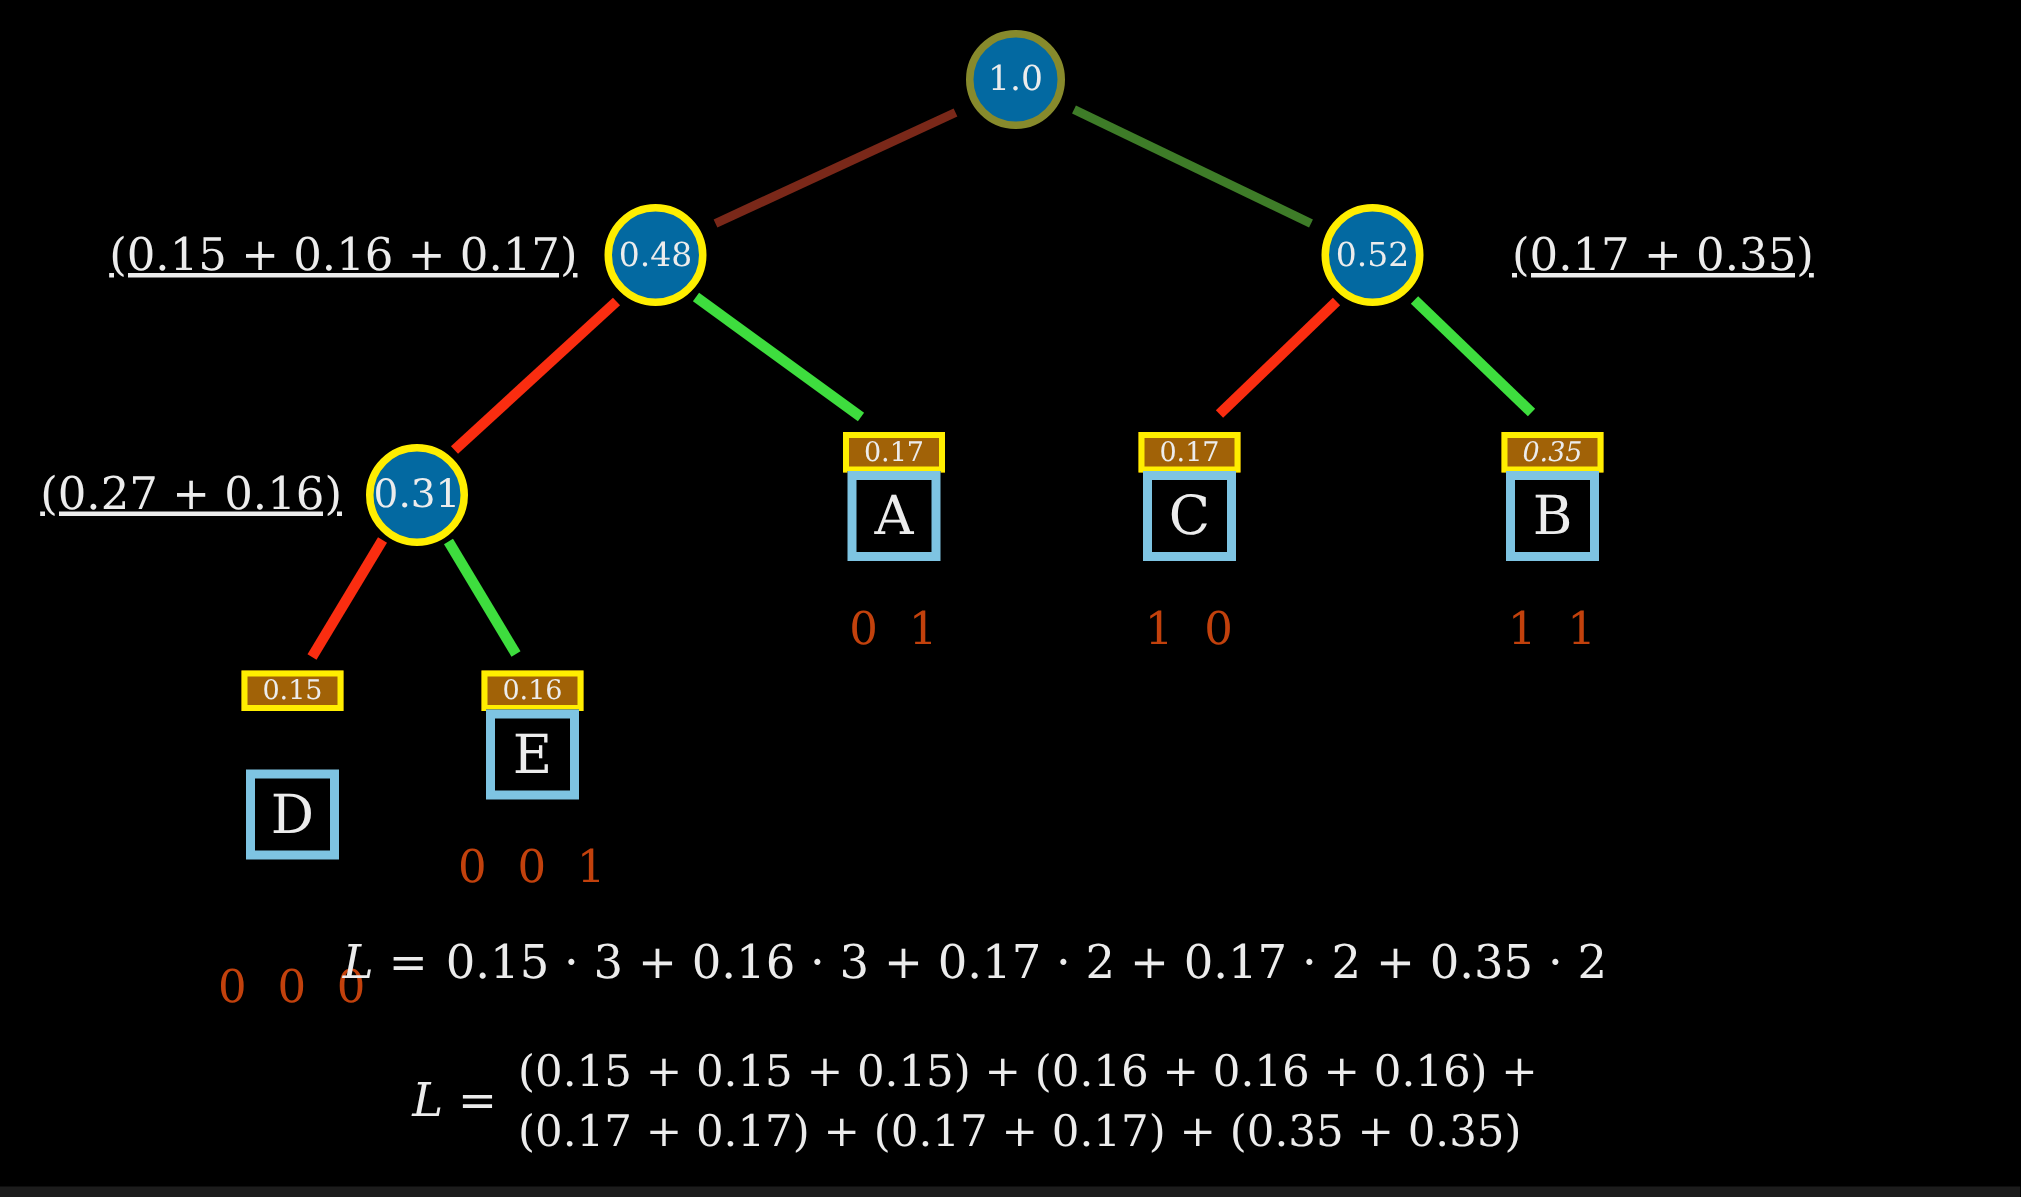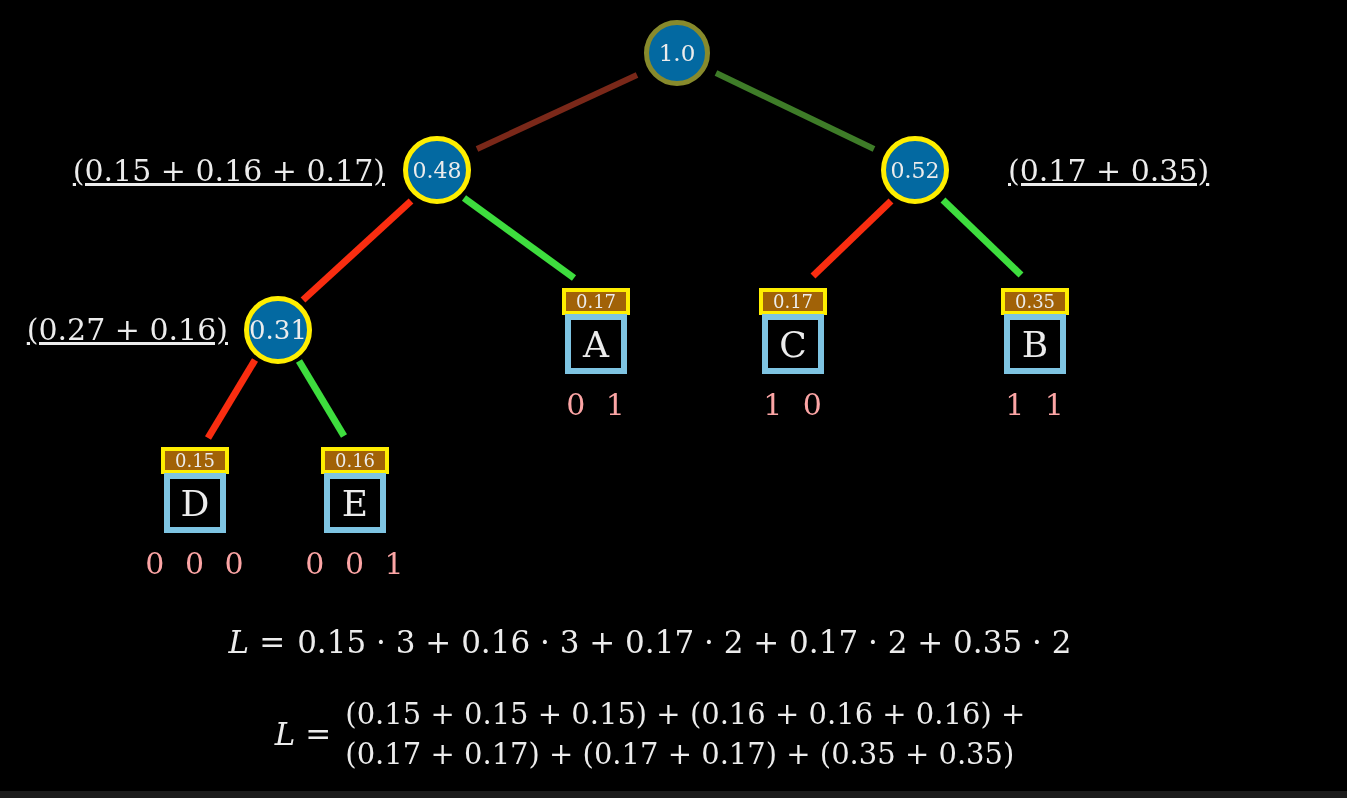--- a/index.html
+++ b/index.html
@@ -44,21 +44,21 @@
   .label-n052 { left: 968px; top: 152px; text-align: left; margin-left: 40px; }
   .label-n031 { left: 10px;  top: 311px; width: 218px; text-align: right; }
   .leaf {
     position: absolute;
     display: flex; flex-direction: column; align-items: center;
     width: 64px;
   }
   .leaf-A { left: 564px;  top: 288px; }
   .leaf-C { left: 761px;  top: 288px; }
   .leaf-B { left: 1003px; top: 288px; }
-  .leaf-D { left: 163px;  top: 447px; }
+  .leaf-D { left: 163px;  top: 447px; gap: 40px; }
   .leaf-E { left: 323px;  top: 447px; }
   .prob-box {
     box-sizing: border-box;
     width: 68px; height: 27px;
     border: 4px solid #ffee00;
     background: #a16207;
     display: flex; align-items: center; justify-content: center;
     font-size: 18px;
     color: #ececec;
   }
@@ -66,23 +66,23 @@
     box-sizing: border-box;
     width: 62px; height: 60px;
     margin-top: -1px;
     border: 6px solid #7ec4e2;
     background: #000;
     display: flex; align-items: center; justify-content: center;
     font-size: 36px;
     color: #ececec;
   }
   .code {
-    margin-top: 13px;
+    margin-top: 28px;
     font-size: 30px;
-    color: #fca5a5;
+    color: #c2410c;
     white-space: nowrap;
     word-spacing: 9px;
     letter-spacing: 1px;
   }
   .formula-1 {
     position: absolute;
     left: 150px; top: 624px; width: 1000px;
     display: flex; justify-content: center; align-items: baseline;
     font-size: 31px;
     white-space: nowrap;
@@ -178,21 +178,21 @@
     <div class="prob-box" style="border-color: rgb(255, 238, 0);">
       <span>0.17</span>
     </div>
     <div class="letter-box" style="border-color: rgb(126, 196, 226);">
       <span>C</span>
     </div>
     <div class="code">1 0</div>
   </div>
 
   <div class="leaf leaf-B">
-    <div class="prob-box" style="border-color: rgb(255, 238, 0);">
+    <div class="prob-box" style="border-color: rgb(255, 238, 0); font-style: italic;">
       <span>0.35</span>
     </div>
     <div class="letter-box" style="border-color: rgb(126, 196, 226);">
       <span>B</span>
     </div>
     <div class="code">1 1</div>
   </div>
 
   <div class="formula-1">
     <span class="f-var">L</span>

